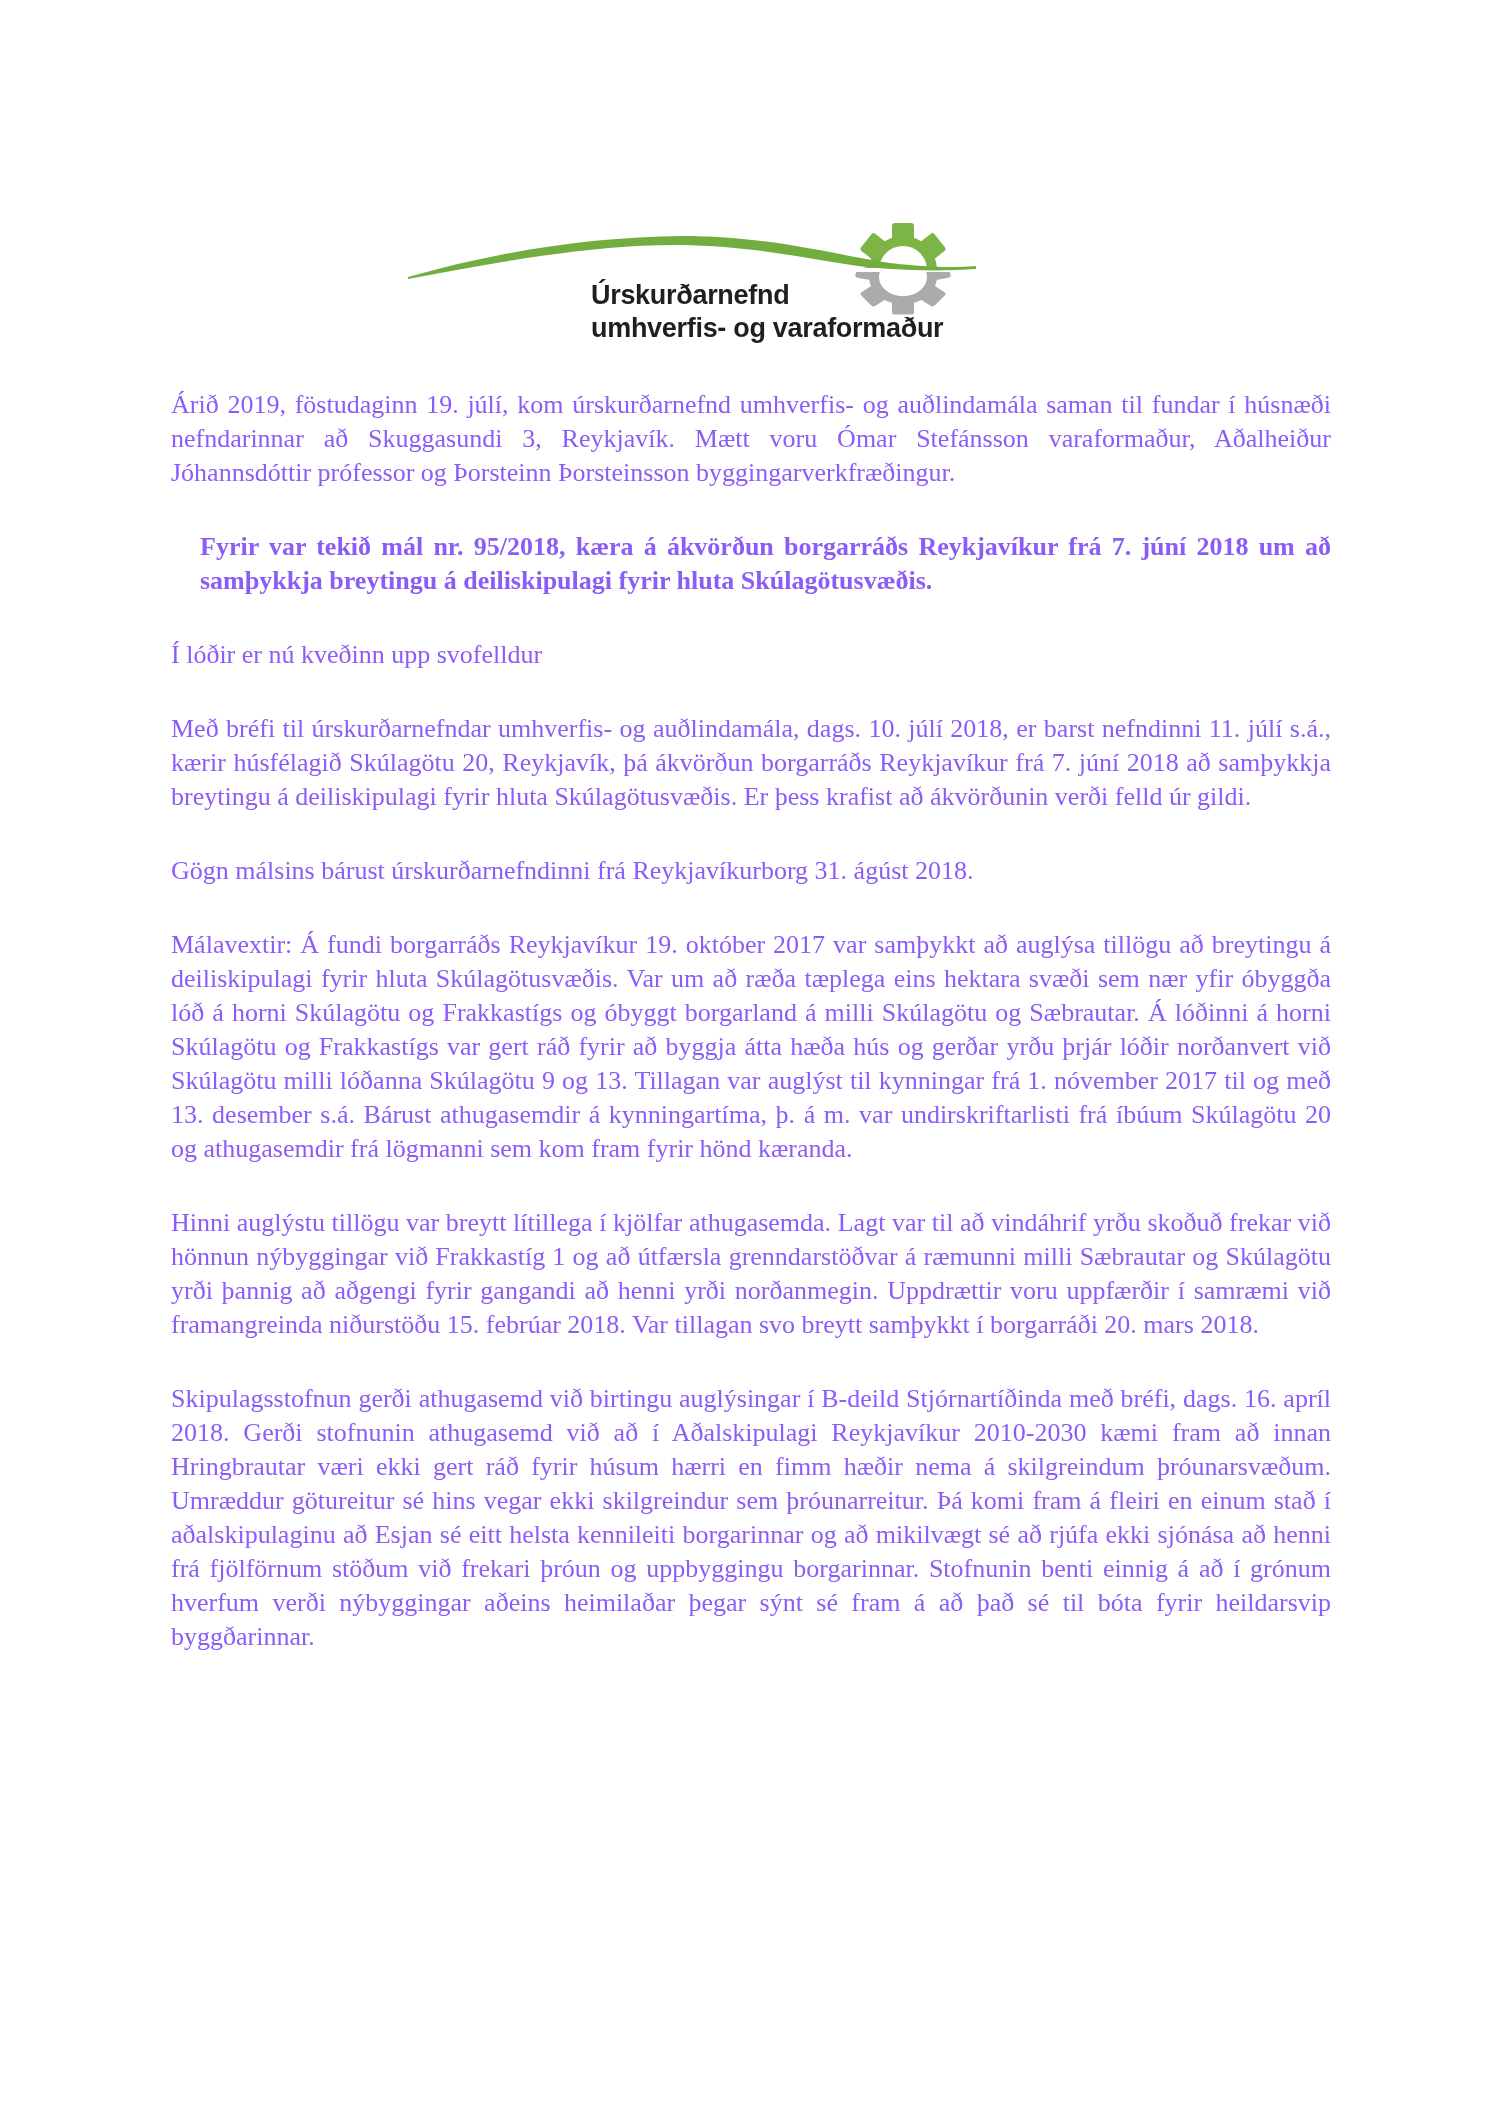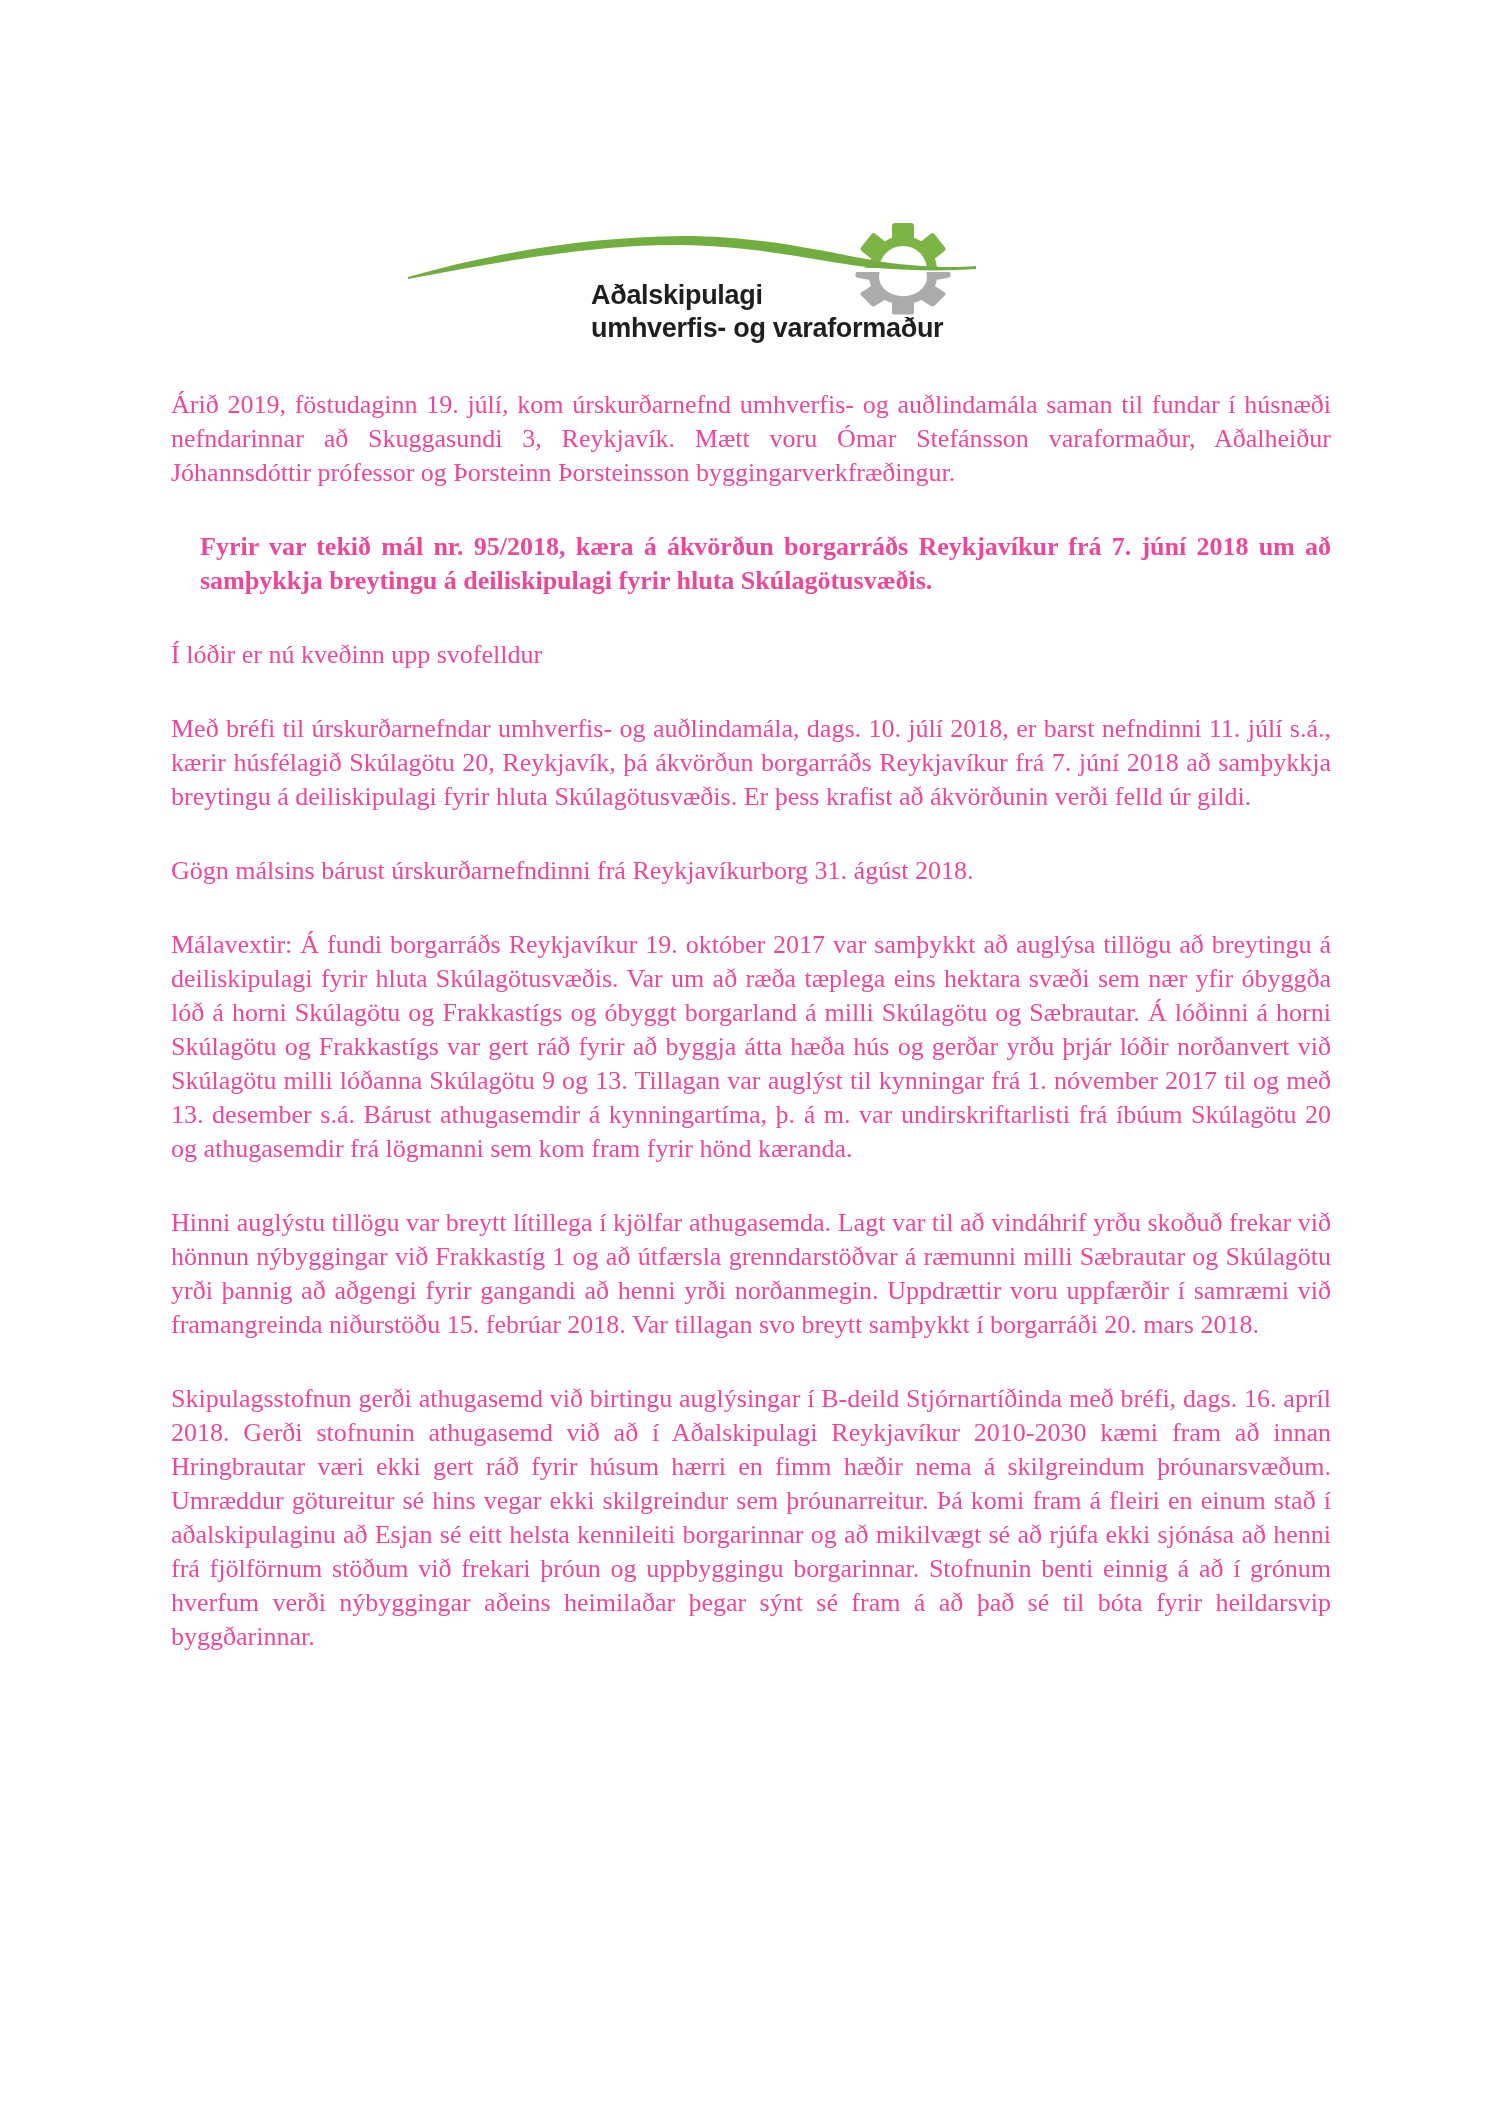--- a/index.html
+++ b/index.html
@@ -47,21 +47,21 @@
   
   .doc {
     position: absolute;
     left: 171px;
     top: 388px;
     width: 1160px;
     font-family: "Liberation Serif", "DejaVu Serif", serif;
     font-size: 26px;
     line-height: 34px;
     text-align: justify;
-    color: #ec4899;
+    color: #8b5cf6;
   }
   .para { margin: 0 0 40px 0; }
   .para.bold { font-weight: bold; margin-left: 29px; }
   .para.heading {
     text-align: center;
     font-weight: bold;
     font-size: 28px;
     letter-spacing: 0.5px;
   }
   .lead { font-weight: normal; }
@@ -96,21 +96,21 @@
       <g clip-path="url(#clipBelow)">
         <use href="#gearGlyph" transform="translate(498,62) scale(1,-0.8)" fill="#ababab"></use>
       </g>
       <g clip-path="url(#clipAbove)">
         <use href="#gearGlyph" transform="translate(498,55)" fill="#7cb546"></use>
       </g>
       <path d="M 3 62 C 95 36, 185 22, 278 21 C 362 21, 428 39, 478 47 C 514 52, 547 53, 571 51 L 571 54 C 544 56, 508 56, 472 53 C 424 49, 358 31, 276 30 C 192 29, 98 46, 3 64 Z" fill="#72ad3f"></path>
     </svg>
 
     <div class="logo-text">
-      <div class="logo-line">Aðalskipulagi</div>
+      <div class="logo-line">Úrskurðarnefnd</div>
       <div class="logo-line">umhverfis- og varaformaður</div>
     </div>
   </div>
 
   <div class="doc">
     <p class="para">Árið 2019, föstudaginn 19. júlí, kom úrskurðarnefnd umhverfis- og auðlindamála saman til fundar í húsnæði nefndarinnar að Skuggasundi 3, Reykjavík. Mætt voru Ómar Stefánsson varaformaður, Aðalheiður Jóhannsdóttir prófessor og Þorsteinn Þorsteinsson byggingarverkfræðingur.</p>
 
     <p class="para bold">Fyrir var tekið mál nr. 95/2018, kæra á ákvörðun borgarráðs Reykjavíkur frá 7. júní 2018 um að samþykkja breytingu á deiliskipulagi fyrir hluta Skúlagötusvæðis.</p>
 
     <p class="para">Í lóðir er nú kveðinn upp svofelldur</p>

